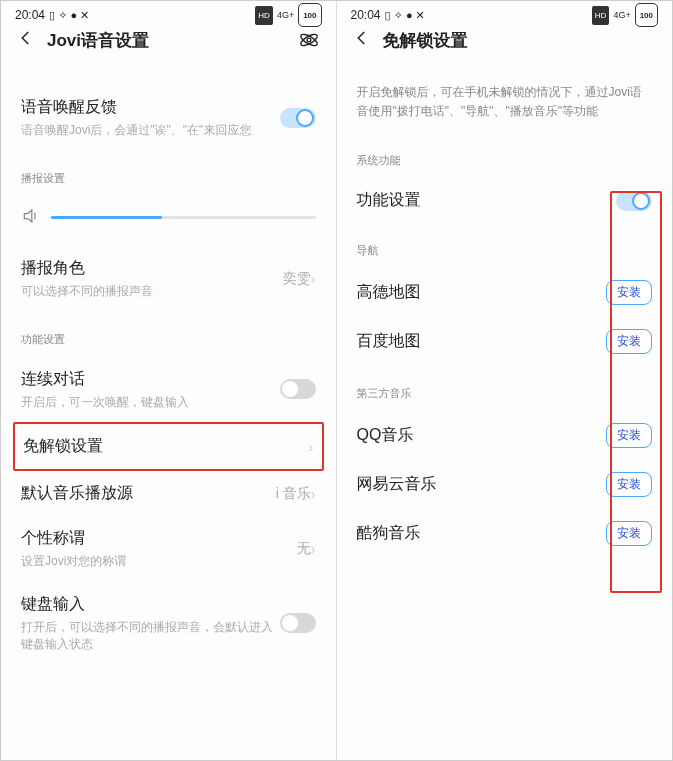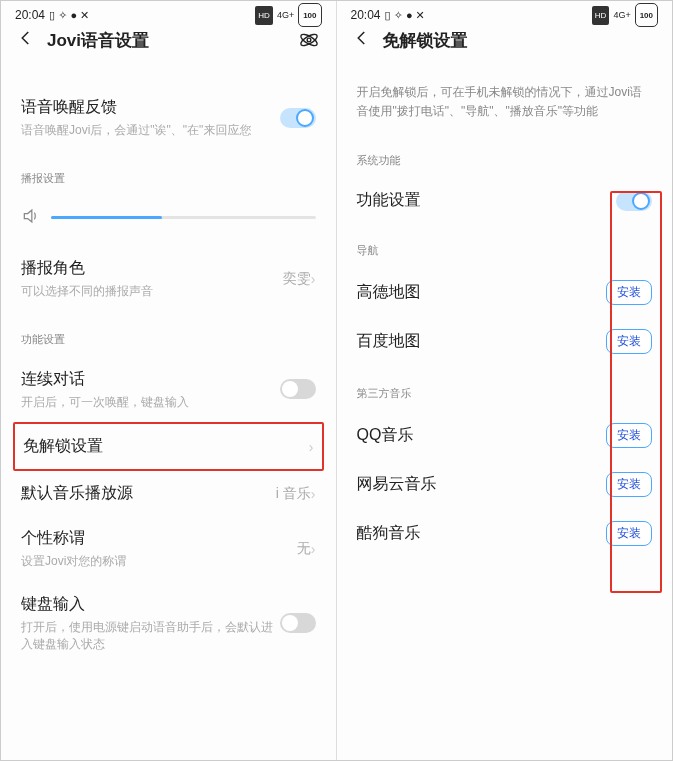--- a/index.html
+++ b/index.html
@@ -168,21 +168,21 @@
         <div class="row-title">个性称谓</div>
         <div class="row-sub">设置Jovi对您的称谓</div>
       </div>
       <span class="row-value">无</span>
       <span class="chev">›</span>
     </div>
 
     <div class="row">
       <div class="row-left">
         <div class="row-title">键盘输入</div>
-        <div class="row-sub">打开后，使用电源键启动语音助手后，会默认进入键盘输入状态</div>
+        <div class="row-sub">打开后，可以选择不同的播报声音，会默认进入键盘输入状态</div>
       </div>
       <div class="toggle"></div>
     </div>
   </div>
 </div>
 
 <div class="screen">
   <div class="statusbar">
     <div class="sb-left">
       <span>20:04</span>

